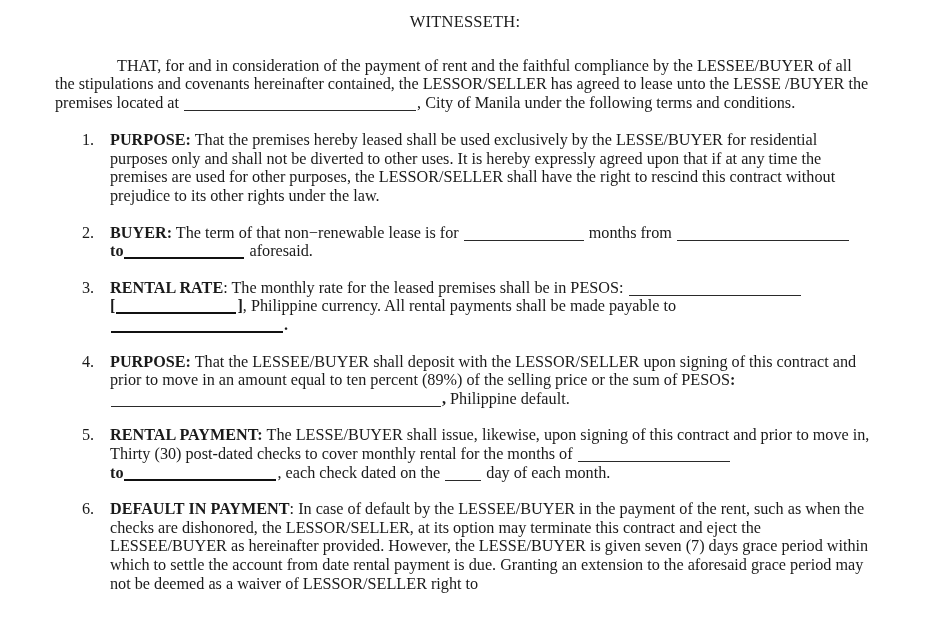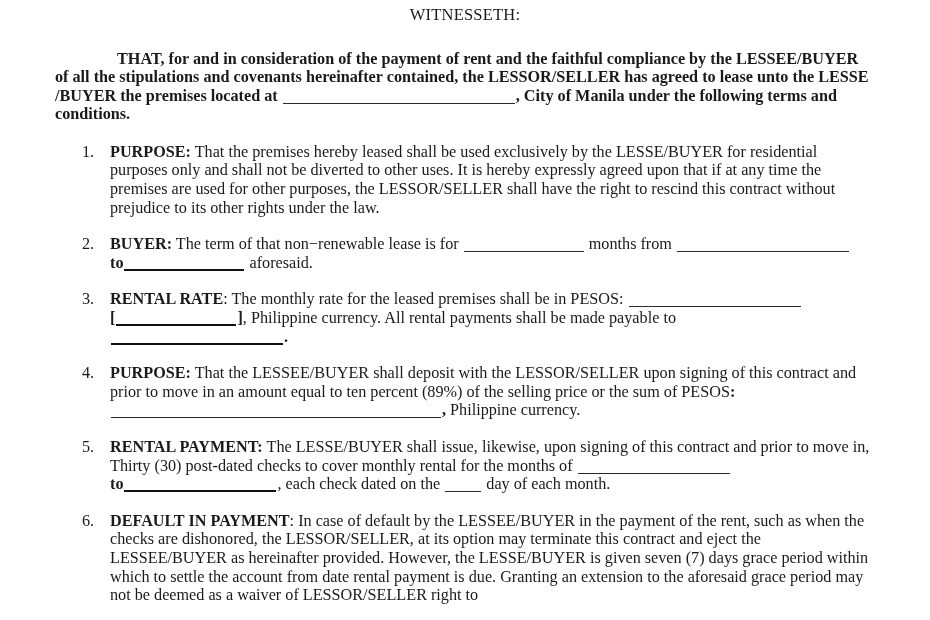--- a/index.html
+++ b/index.html
@@ -23,35 +23,34 @@
     box-sizing: border-box;
     overflow: hidden;
   }
 
   
   .doc-title {
     text-align: center;
     font-size: 16.5px;
     line-height: 1;
     letter-spacing: 0.2px;
-    padding-top: 7px;
+    padding-top: 14px;
     font-weight: normal;
     margin: 0;
   }
 
   
   .preamble {
     margin: 0;
     padding: 0 56px 0 55px;
     padding-top: 26px;
     font-size: 16.2px;
     line-height: 18.6px;
     text-indent: 62px;
     text-align: left;
-    font-weight: bold;
   }
 
   
   ol.clauses {
     list-style: none;
     margin: 0;
     padding: 0;
     padding-top: 19px;
   }
   ol.clauses > li {
@@ -121,21 +120,21 @@
       <span class="body"><span class="lbl">BUYER:</span><span> The term of that non−renewable lease is for </span><span class="blank w-md"></span><span> months from </span><span class="blank w-xl"></span><br><span class="lbl">to</span><span class="blank w-md w-bold"></span><span> aforesaid.</span></span>
     </li>
 
     <li>
       <span class="num">3.</span>
       <span class="body"><span class="lbl">RENTAL RATE</span><span>: The monthly rate for the leased premises shall be in PESOS:  </span><span class="blank w-xl"></span><br><span class="lbl">[</span><span class="blank w-md w-bold"></span><span class="lbl">]</span><span>, Philippine currency. All rental payments shall be made payable to </span><br><span class="blank w-xl w-bold"></span><span class="lbl">.</span></span>
     </li>
 
     <li>
       <span class="num">4.</span>
-      <span class="body"><span class="lbl">PURPOSE:</span><span> That the LESSEE/BUYER shall deposit with the LESSOR/SELLER upon signing of this contract and prior to move in an amount equal to ten percent (89%) of the selling price or the sum of PESOS</span><span class="lbl">:</span><span class="blank w-huge"></span><span class="lbl">,</span><span> Philippine currency.</span></span>
+      <span class="body"><span class="lbl">PURPOSE:</span><span> That the LESSEE/BUYER shall deposit with the LESSOR/SELLER upon signing of this contract and prior to move in an amount equal to ten percent (89%) of the selling price or the sum of PESOS</span><span class="lbl">:</span><span class="blank w-huge"></span><span class="lbl">,</span><span> Philippine default.</span></span>
     </li>
 
     <li>
       <span class="num">5.</span>
       <span class="body"><span class="lbl">RENTAL PAYMENT:</span><span> The LESSE/BUYER shall issue, likewise, upon signing of this contract and prior to move in, Thirty (30) post-dated checks to cover monthly rental for the months of </span><span class="blank w-lg"></span><br><span class="lbl">to</span><span class="blank w-lg w-bold"></span><span>, each check dated on the </span><span class="blank w-xs"></span><span> day of each month.</span></span>
     </li>
 
     <li class="clipped">
       <span class="num">6.</span>
       <span class="body"><span class="lbl">DEFAULT IN PAYMENT</span><span>: In case of default by the LESSEE/BUYER in the payment of the rent, such as when the checks are dishonored, the LESSOR/SELLER, at its option may terminate this contract and eject the LESSEE/BUYER as hereinafter provided. However, the LESSE/BUYER is given seven (7) days grace period within which to settle the account from date rental payment is due. Granting an extension to the aforesaid grace period may not be deemed as a waiver of LESSOR/SELLER right to</span></span>

